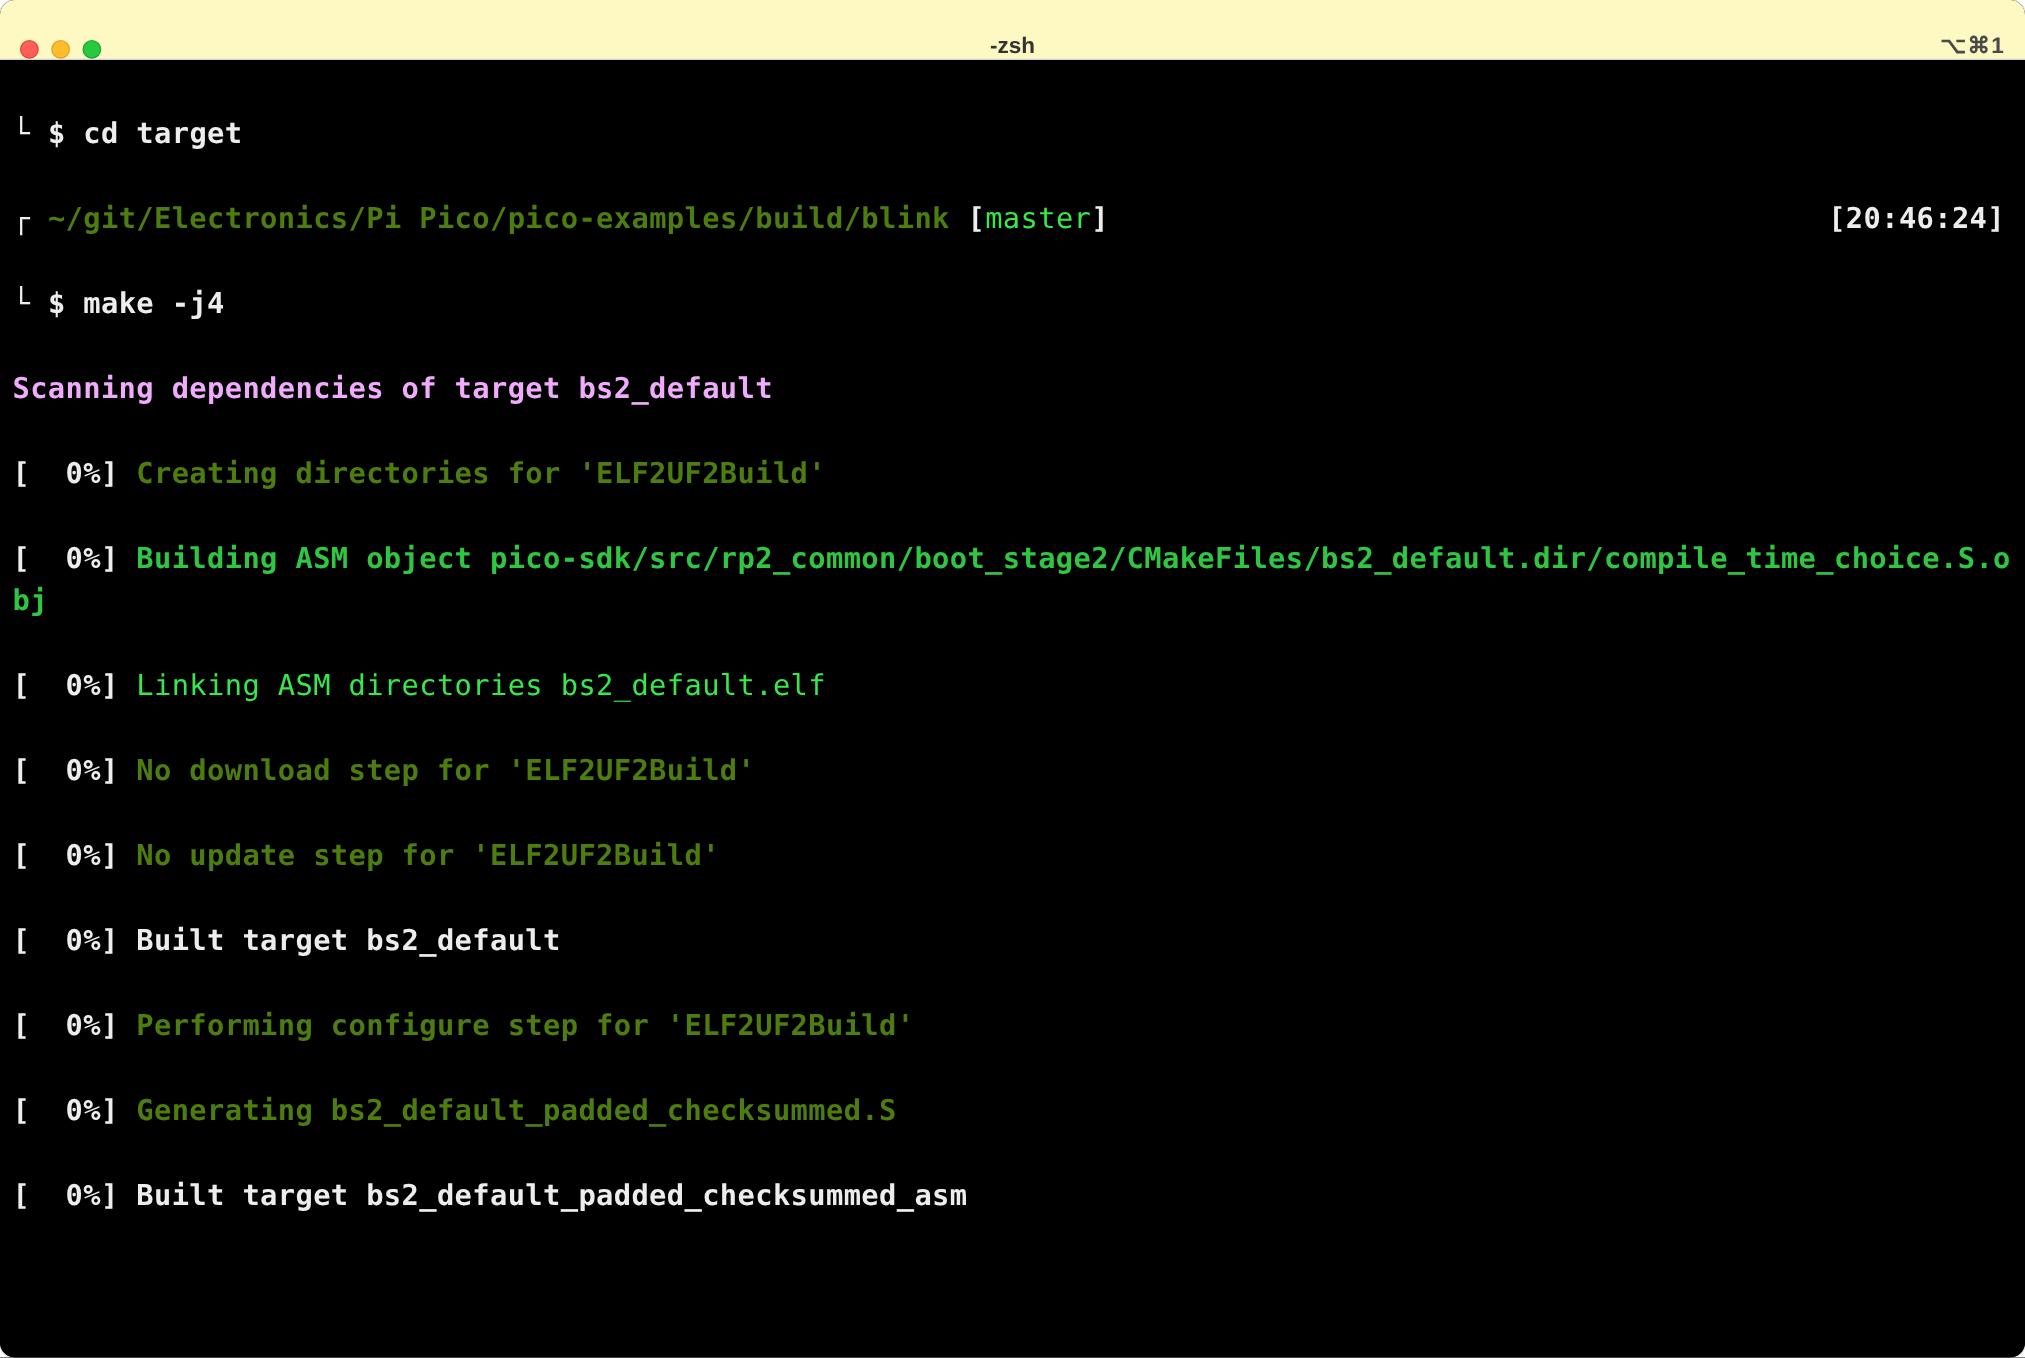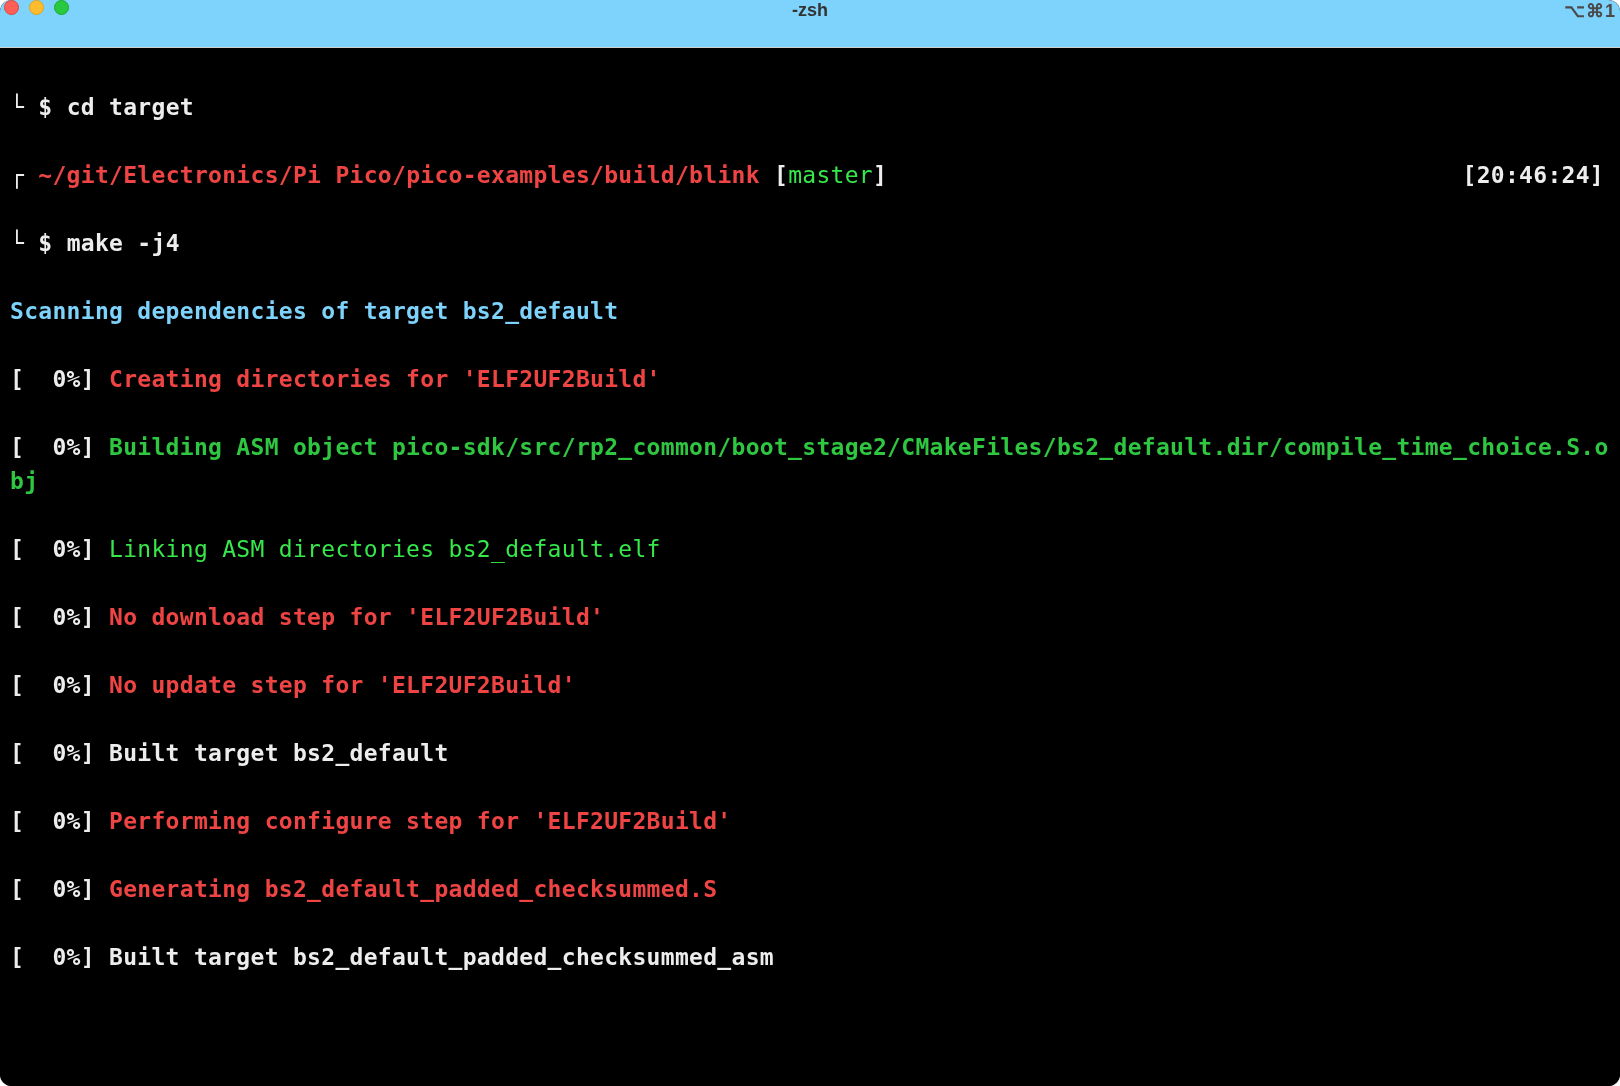--- a/index.html
+++ b/index.html
@@ -15,25 +15,25 @@
     height: 1086px;
     border-radius: 12px;
     overflow: hidden;
     background: #000;
     display: flex;
     flex-direction: column;
     box-shadow: 0 0 0 1px rgba(0,0,0,0.1);
   }
   .titlebar {
     height: 48px;
-    background: #7dd3fc;
+    background: #fef9c3;
     border-bottom: 1px solid #d0d0d0;
     display: flex;
-    align-items: flex-start;
-    padding: 0 4px;
+    align-items: flex-end;
+    padding: 0 16px;
     position: relative;
     flex-shrink: 0;
   }
   .traffic-lights {
     display: flex;
     gap: 10px;
     align-items: center;
   }
   .traffic-light {
     width: 15px;
@@ -67,24 +67,24 @@
     color: #eee;
     font-size: 23px;
     line-height: 34px;
     padding: 8px 10px 4px 10px;
     white-space: pre-wrap;
     word-break: break-all;
     font-weight: 600;
     letter-spacing: 0.3px;
   }
   .fg-white   { color: #ededed; }
-  .fg-bblue   { color: #ef4444; font-weight: 700; }
+  .fg-bblue   { color: #4d7c0f; font-weight: 700; }
   .fg-green   { color: #2fc641; }
   .fg-bgreen  { color: #36e84a; font-weight: 400; }
-  .fg-magenta { color: #7dd3fc; font-weight: 700; }
+  .fg-magenta { color: #f0abfc; font-weight: 700; }
   .dim-bracket { color: #ededed; }
   .prompt-glyph { color: #ededed; }
   .prompt-row {
     display: flex;
     width: 100%;
   }
   .prompt-left { flex: 1; }
   .prompt-right { padding-right: 6px; }
 </style>
 </head>

